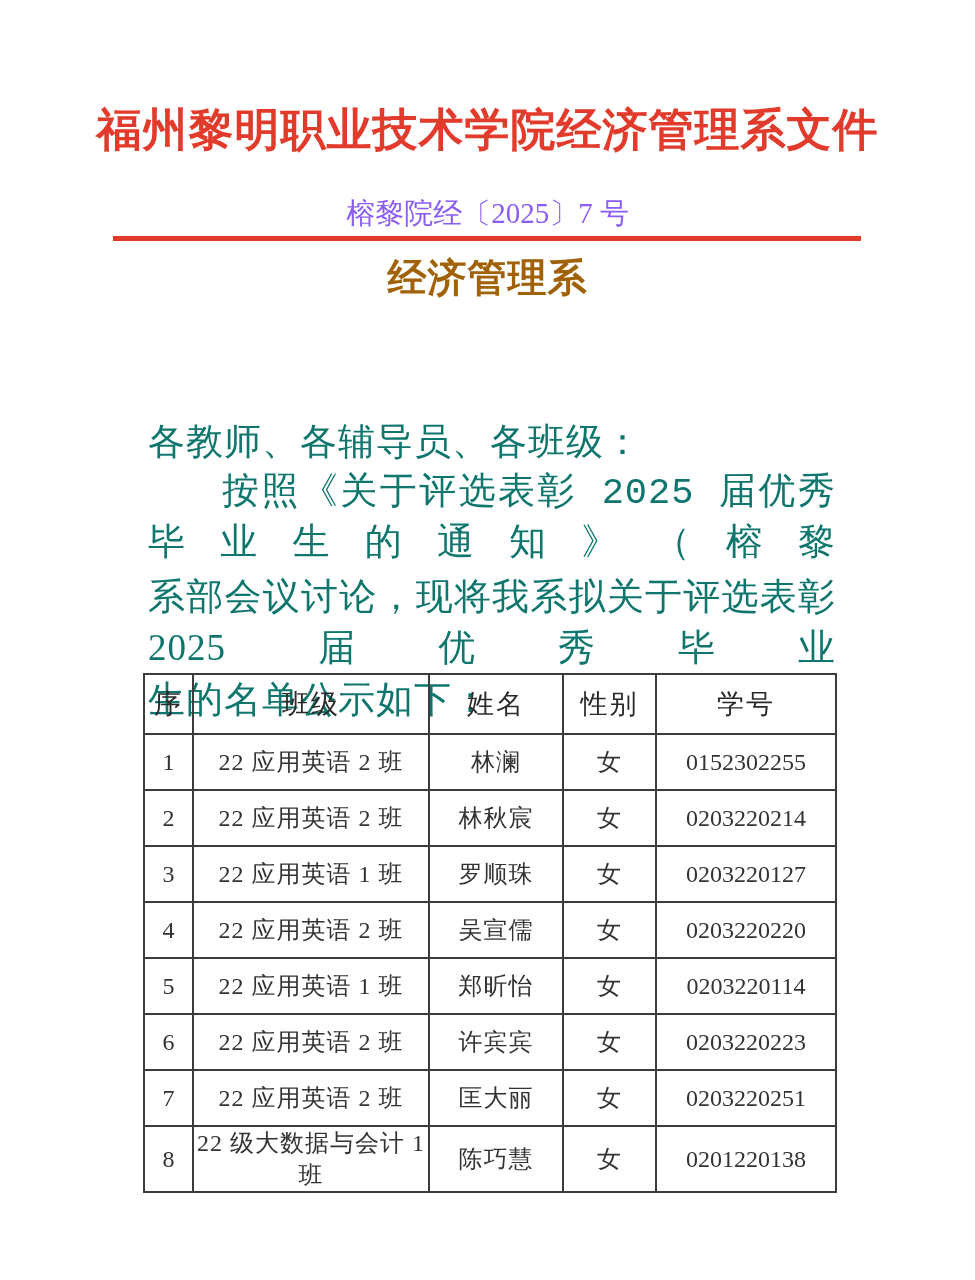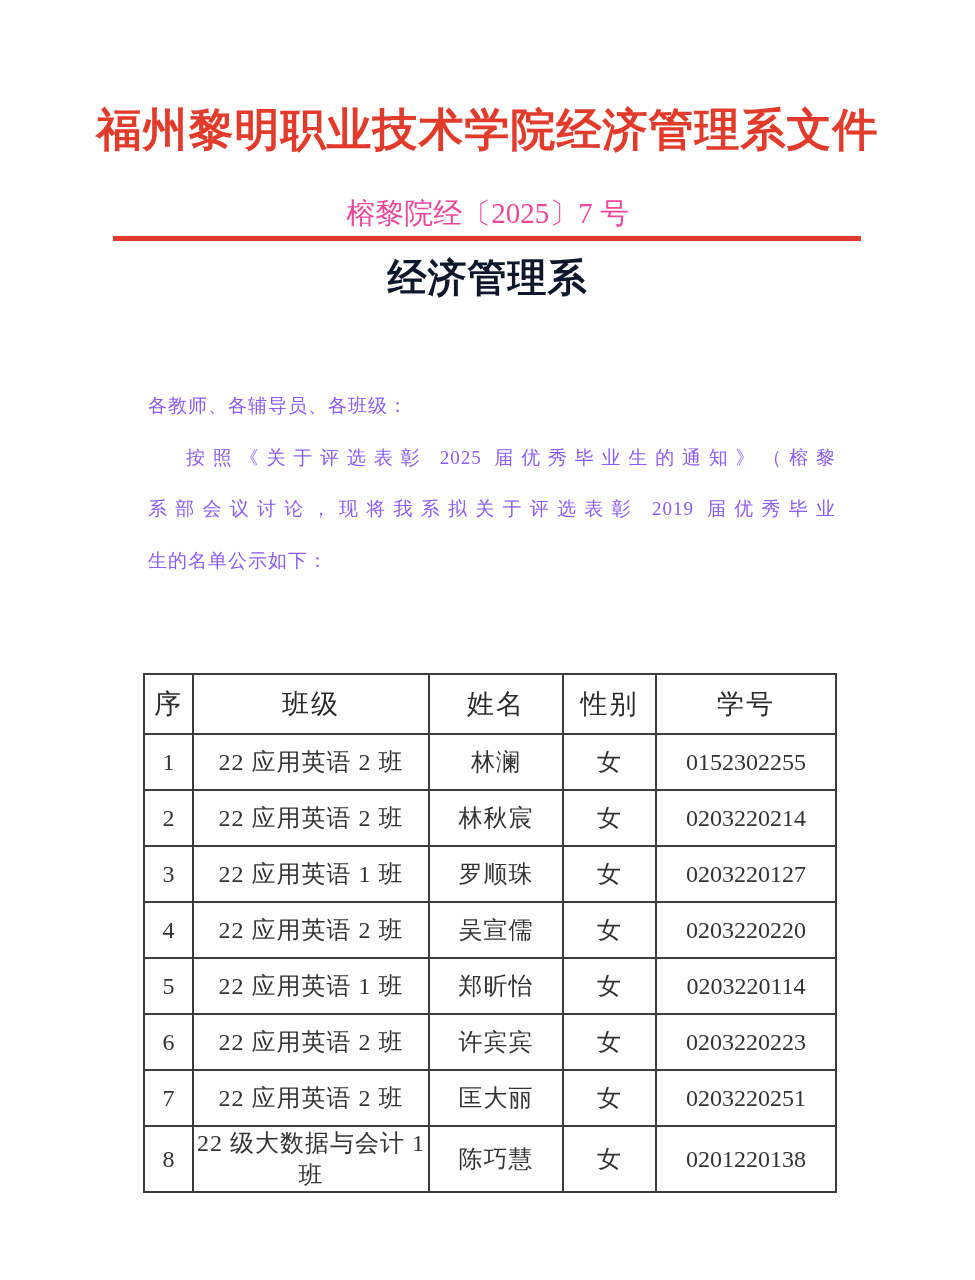--- a/index.html
+++ b/index.html
@@ -23,48 +23,48 @@
     font-weight:bold;
     font-size:45px;line-height:60px;
     letter-spacing:1px;
     color:#e23a2b;
     margin-top:40px;
   }
   .doc-number{
     position:absolute;top:194px;left:0;width:100%;
     text-align:center;
     font-size:29px;line-height:38px;
-    color:#ec4899;
+    color:#8b5cf6;
   }
   .red-rule{
     position:absolute;top:236px;left:113px;
     width:748px;height:5px;
     background:#e23a2b;
   }
   .doc-title{
     position:absolute;top:254px;left:0;width:100%;
     text-align:center;
     font-weight:bold;
     font-size:39px;line-height:47px;
     letter-spacing:1px;
-    color:#0f172a;
+    color:#a16207;
   }
   .body-text{
-    position:absolute;top:380px;left:148px;width:688px;
-    font-size:19px;line-height:51.5px;
+    position:absolute;top:416px;left:148px;width:688px;
+    font-size:37px;line-height:51.5px;
     letter-spacing:1px;
-    color:#8b5cf6;
+    color:#0f766e;
   }
   .para-line{white-space:nowrap;}
   .fill{
     white-space:normal;
     text-align:justify;
     text-align-last:justify;
   }
-  .indent{text-indent:2em;}
+  .indent{text-indent:2em;font-family:Liberation Mono, monospace;}
   .roster{
     position:absolute;top:673px;left:143px;
   }
   table{
     border-collapse:collapse;
     table-layout:fixed;
     width:692px;
   }
   th,td{
     border:2px solid #3c3c3c;
@@ -104,21 +104,21 @@
 
   <div class="red-rule"></div>
 
   <div class="doc-title">
     <div>经济管理系</div>
   </div>
 
   <div class="body-text">
     <div class="para-line">各教师、各辅导员、各班级：</div>
     <div class="para-line fill indent">按照《关于评选表彰 2025 届优秀毕业生的通知》（榕黎</div>
-    <div class="para-line fill">系部会议讨论，现将我系拟关于评选表彰 2019 届优秀毕业</div>
+    <div class="para-line fill">系部会议讨论，现将我系拟关于评选表彰 2025 届优秀毕业</div>
     <div class="para-line">生的名单公示如下：</div>
   </div>
 
   <div class="roster">
     <table>
       <colgroup>
         <col class="c-seq">
           <col class="c-class">
           <col class="c-name">
           <col class="c-gender">

